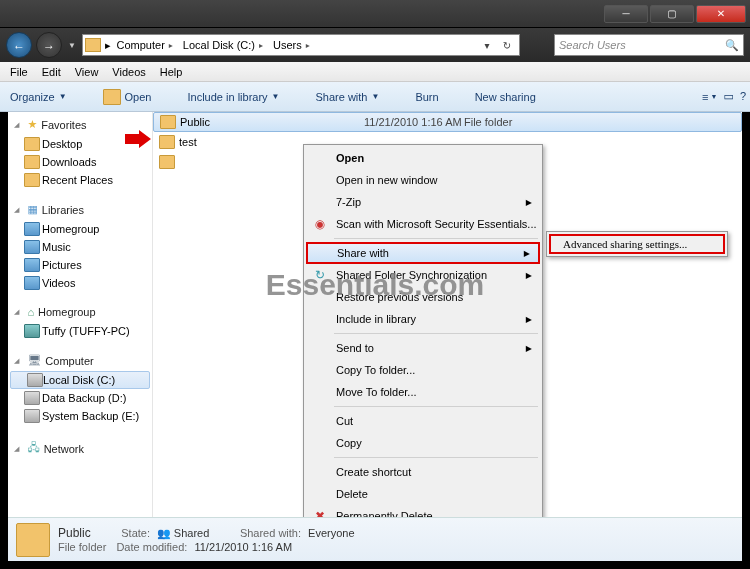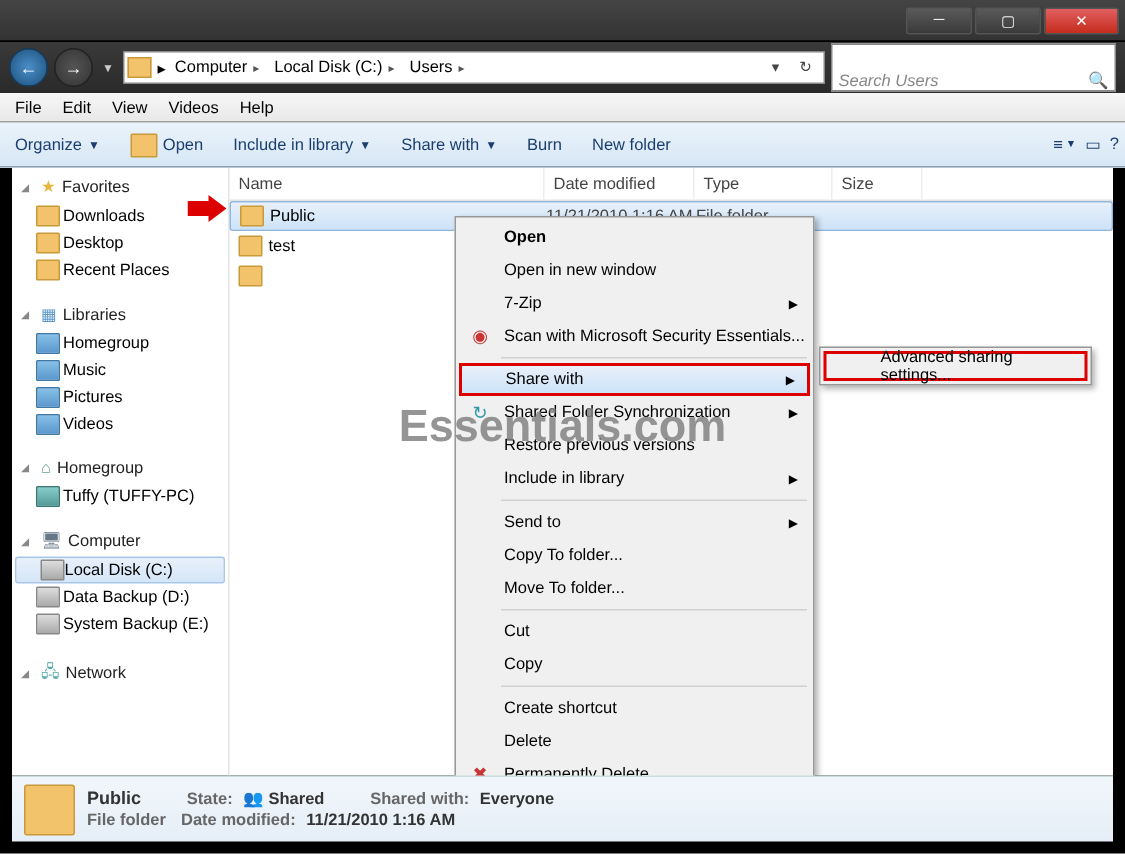--- a/index.html
+++ b/index.html
@@ -9,25 +9,25 @@
   .winbtn.close { background:linear-gradient(#e06060,#c62b1d); width:50px; color:#fff;}
   .navbar { height:34px; background:linear-gradient(#3a3a3a,#2a2a2a); display:flex; align-items:center; padding:0 6px; gap:4px;}
   .navbtn { width:26px; height:26px; border-radius:50%; background:radial-gradient(#4a8fc7,#1c4f7c); border:1px solid #163b5a; display:flex; align-items:center; justify-content:center; color:#fff; font-size:12px;}
   .navbtn.fwd { background:radial-gradient(#555,#333); border-color:#222;}
   .drop { width:12px; color:#ccc; font-size:8px; text-align:center;}
   .addrbar { flex:1; height:22px; background:#fff; border:1px solid #888; display:flex; align-items:center; padding:0 2px; gap:2px;}
   .crumb { display:flex; align-items:center; height:100%; padding:0 4px; gap:4px;}
   .crumb .tri { font-size:8px; color:#555;}
   .addrright { margin-left:auto; display:flex; align-items:center;}
   .addricon { width:20px; text-align:center; font-size:10px; color:#444;}
-  .searchbox { width:190px; height:32px; background:#fff; border:1px solid #888; display:flex; align-items:flex-end; padding:0 4px; color:#888; font-style:italic;}
+  .searchbox { width:190px; height:22px; background:#fff; border:1px solid #888; display:flex; align-items:center; padding:0 4px; color:#888; font-style:italic;margin-left:30px;}
   .searchbox .sicn { margin-left:auto; color:#66a; font-style:normal;}
   .menubar { height:20px; background:linear-gradient(#f7f7f7,#e8e8e8); border-bottom:1px solid #ccc; display:flex; align-items:center; padding:0 4px; gap:2px;}
   .menuitem { padding:2px 6px;}
-  .toolbar { height:30px; background:linear-gradient(#eaf3fb,#d7e7f5); border-bottom:1px solid #b8c8d8; display:flex; align-items:center; padding:0 4px; gap:8px;}
+  .toolbar { height:30px; background:linear-gradient(#eaf3fb,#d7e7f5); border-bottom:1px solid #b8c8d8; display:flex; align-items:center; padding:0 4px; gap:24px;}
   .tbtn { padding:4px 6px; color:#1a3e6e; display:flex; align-items:center; gap:4px;}
   .tbtn .dd { font-size:8px;}
   .tbtn.open::before { content:""; width:16px; height:14px; background:#f2c36b; border:1px solid #c89a3a; display:inline-block; border-radius:1px;}
   .toolright { margin-left:auto; display:flex; gap:6px; color:#1a3e6e;}
   .content { position:absolute; top:112px; left:8px; right:8px; bottom:52px; background:#fff; display:flex;}
   .sidebar { width:145px; border-right:1px solid #e5e5e5; padding-top:2px; overflow:hidden;}
   .shead { padding:4px 6px 4px 20px; display:flex; align-items:center; gap:4px; color:#222;}
   .shead::before { content:"◢"; font-size:7px; color:#888; position:relative; left:-14px; margin-right:-10px;}
   .sitem { padding:2px 4px 2px 34px; display:flex; align-items:center; gap:4px; position:relative; height:18px;}
   .sitem.sel { background:linear-gradient(#e8f0fa,#d5e6f8); border:1px solid #a8c8ea; border-radius:2px; margin:0 2px; padding-left:32px;}
@@ -47,24 +47,24 @@
   .arrow { position:absolute; left:-28px; top:18px; width:26px; height:18px;}
   .arrow svg { width:100%; height:100%;}
   .ctxmenu { position:absolute; top:32px; left:150px; width:240px; background:#f0f0f0; border:1px solid #979797; box-shadow:2px 2px 4px rgba(0,0,0,0.3); padding:2px;}
   .ctxmenu .mi { height:22px; display:flex; align-items:center; padding-left:30px; position:relative;}
   .ctxmenu .mi.hov { background:linear-gradient(#e8f0fa,#cde3f8); border:1px solid #aecff7; border-radius:2px; padding-left:29px;}
   .ctxmenu .mi .sub { margin-left:auto; margin-right:8px; font-size:8px;}
   .ctxmenu .sep { height:1px; background:#d0d0d0; margin:3px 2px 3px 28px;}
   .ctxmenu .micon { position:absolute; left:6px; width:16px; height:16px; display:flex; align-items:center; justify-content:center; font-size:12px;}
   .redbox { border:2px solid #d00 !important; border-radius:0 !important;}
   .submenu { position:absolute; top:119px; left:393px; width:182px; background:#f0f0f0; border:1px solid #979797; box-shadow:2px 2px 4px rgba(0,0,0,0.3); padding:2px;}
-  .submenu .mi { height:20px; display:flex; align-items:center; padding-left:36px;}
+  .submenu .mi { height:20px; display:flex; align-items:center; padding-left:12px;font-family:Liberation Serif, serif;}
   .statusbar { position:absolute; left:8px; right:8px; bottom:8px; height:44px; background:linear-gradient(#f1f6fb,#e5eef7); border-top:1px solid #cdd; display:flex; align-items:center; padding:4px 8px; gap:8px;}
   .statusicon { width:34px; height:34px; background:#f2c36b; border:1px solid #c89a3a; border-radius:2px;}
-  .statustext { color:#333; line-height:14px;font-weight:bold;}
+  .statustext { color:#333; line-height:14px;}
   .statustext .lbl { color:#666; margin-right:4px;}
   .watermark { position:absolute; top:50%; left:50%; transform:translate(-50%,-50%); font-size:30px; font-weight:bold; color:rgba(130,130,130,0.85); font-family:Arial,sans-serif; pointer-events:none;}
 </style>
 </head>
 <body>
 
 <div class="titlebar">
   <div class="winbtn">─</div>
   <div class="winbtn">▢</div>
   <div class="winbtn close">✕</div>
@@ -118,42 +118,42 @@
     </div>
   <div class="tbtn">
       <span>Include in library</span>
       <span class="dd">▼</span>
     </div>
   <div class="tbtn">
       <span>Share with</span>
       <span class="dd">▼</span>
     </div>
   <div class="tbtn">Burn</div>
-  <div class="tbtn">New folder</div>
+  <div class="tbtn">New sharing</div>
   <div class="toolright">
     <div style="display:flex;align-items:center;gap:2px;">
         <span>≡</span>
         <span style="font-size:7px;">▼</span>
       </div>
     <div>▭</div>
     <div>?</div>
   </div>
 </div>
 
 <div class="content">
   <div class="sidebar">
     <div class="shead">
         <span style="color:#e8b73e;">★</span>
         <span>Favorites</span>
       </div>
     <div class="sitem">
+        <span>Desktop</span>
+      </div>
+    <div class="sitem">
         <span>Downloads</span>
-      </div>
-    <div class="sitem">
-        <span>Desktop</span>
       </div>
     <div class="sitem">
         <span>Recent Places</span>
       </div>
     <div class="sgap"></div>
     <div class="shead">
         <span style="color:#5a98cc;">▦</span>
         <span>Libraries</span>
       </div>
     <div class="sitem lib">
@@ -195,26 +195,20 @@
         <span style="color:#5aa;">🖧</span>
         <span>Network</span>
       </div>
   </div>
 
   <div class="filearea">
     <div class="arrow">
       <svg viewBox="0 0 26 18">
           <polygon points="0,4 14,4 14,0 26,9 14,18 14,14 0,14" fill="#d00"></polygon>
         </svg>
-    </div>
-    <div class="colhead">
-      <div class="col c-name">Name</div>
-      <div class="col c-date">Date modified</div>
-      <div class="col c-type">Type</div>
-      <div class="col c-size">Size</div>
     </div>
     <div class="row sel">
       <div class="ficon"></div>
       <div class="cellname">Public</div>
       <div class="celldate">11/21/2010 1:16 AM</div>
       <div class="celltype">File folder</div>
     </div>
     <div class="row">
       <div class="ficon"></div>
       <div class="cellname">test</div>

